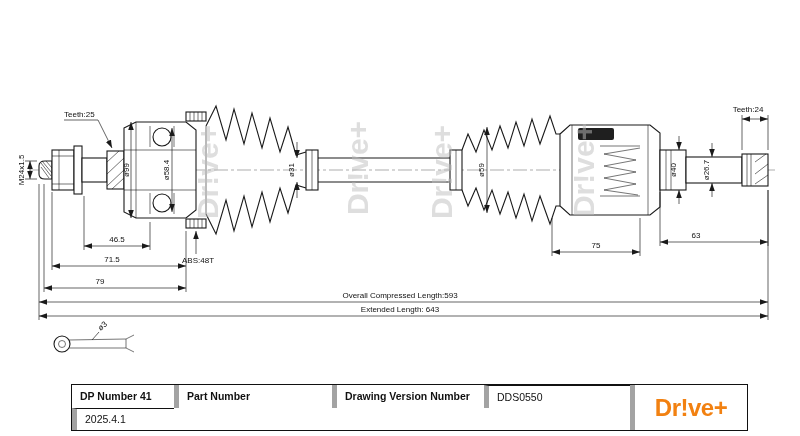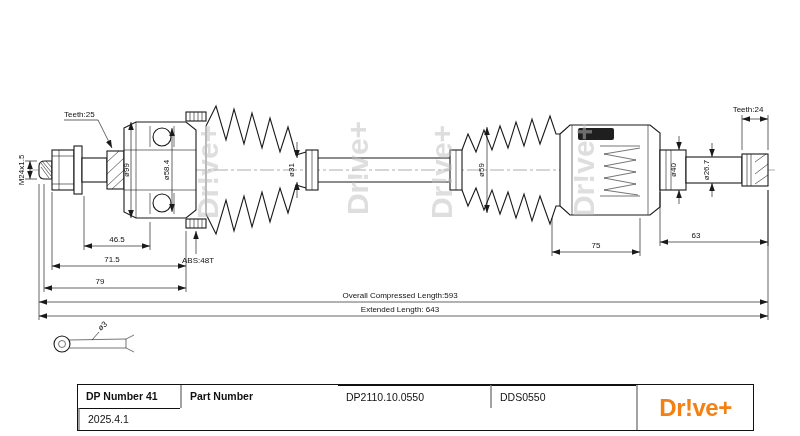--- a/index.html
+++ b/index.html
@@ -11,28 +11,28 @@
   svg .part { stroke:#1a1a1a; stroke-width:1.1; fill:#ffffff; }
   svg .open { stroke:#1a1a1a; stroke-width:1.1; fill:none; }
   svg .det  { stroke:#1a1a1a; stroke-width:0.6; fill:none; }
   svg .dim  { stroke:#222222; stroke-width:0.7; fill:none; }
   svg .cl   { stroke:#777777; stroke-width:0.6; stroke-dasharray:14 3 3 3; fill:none; }
   svg text  { font-family:"Liberation Sans", sans-serif; fill:#111; }
   svg .lbl  { font-size:8px; }
   svg .wm   { font-size:30px; font-weight:bold; fill:#bdbdbd; }
 
   .title-block {
-    position:absolute; left:77px; top:384px; width:677px; height:47px;
+    position:absolute; left:71px; top:384px; width:677px; height:47px;
     display:grid; grid-template-columns:102px 158px 152px 146px 1fr;
     grid-template-rows:1fr 1fr; box-sizing:border-box;
     border:1.6px solid #111; background:#fff;
   }
   .tb-cell {
     display:flex; align-items:center; padding-left:8px; font-size:10.5px;
-    color:#111; border-left:2px solid #a3a3a3; border-top:1px solid #111;
+    color:#111; border-left:5px solid #a3a3a3; border-top:1px solid #111;
     overflow:hidden; white-space:nowrap;
   }
   .tb-head { font-weight:bold; }
   .nt { border-top:none; }
   .nl { border-left:none; }
   .tb-logo {
     grid-column:5; grid-row:1 / 3; justify-content:center; padding-left:0;
     font-size:24px; font-weight:800; letter-spacing:-0.5px; color:#F28111;
   }
 </style>
@@ -183,19 +183,19 @@
       <circle class="det" cx="62" cy="344" r="3.5"></circle>
       <path class="det" d="M69,340 L126,339 M69,348 L126,348 M126,339 L134,335 M126,348 L134,352 M126,339 L126,348"></path>
       <path class="dim" d="M99,332 L92,340"></path>
       <text class="lbl" transform="rotate(-40 104 328)" x="104" y="328" text-anchor="middle">ø3</text>
     </g>
   </svg>
 
   <div class="title-block">
     <div class="tb-cell tb-head nt nl">DP Number 41</div>
     <div class="tb-cell tb-head nt">Part Number</div>
+    <div class="tb-cell tb-head nt">Drawing Version Number</div>
     <div class="tb-cell tb-logo nt">Dr!ve+</div>
-    <div class="tb-cell nl">DP2110.10.0550</div>
     <div class="tb-cell">DDS0550</div>
     <div class="tb-cell">2025.4.1</div>
   </div>
 
 </div>
 
 </body></html>

